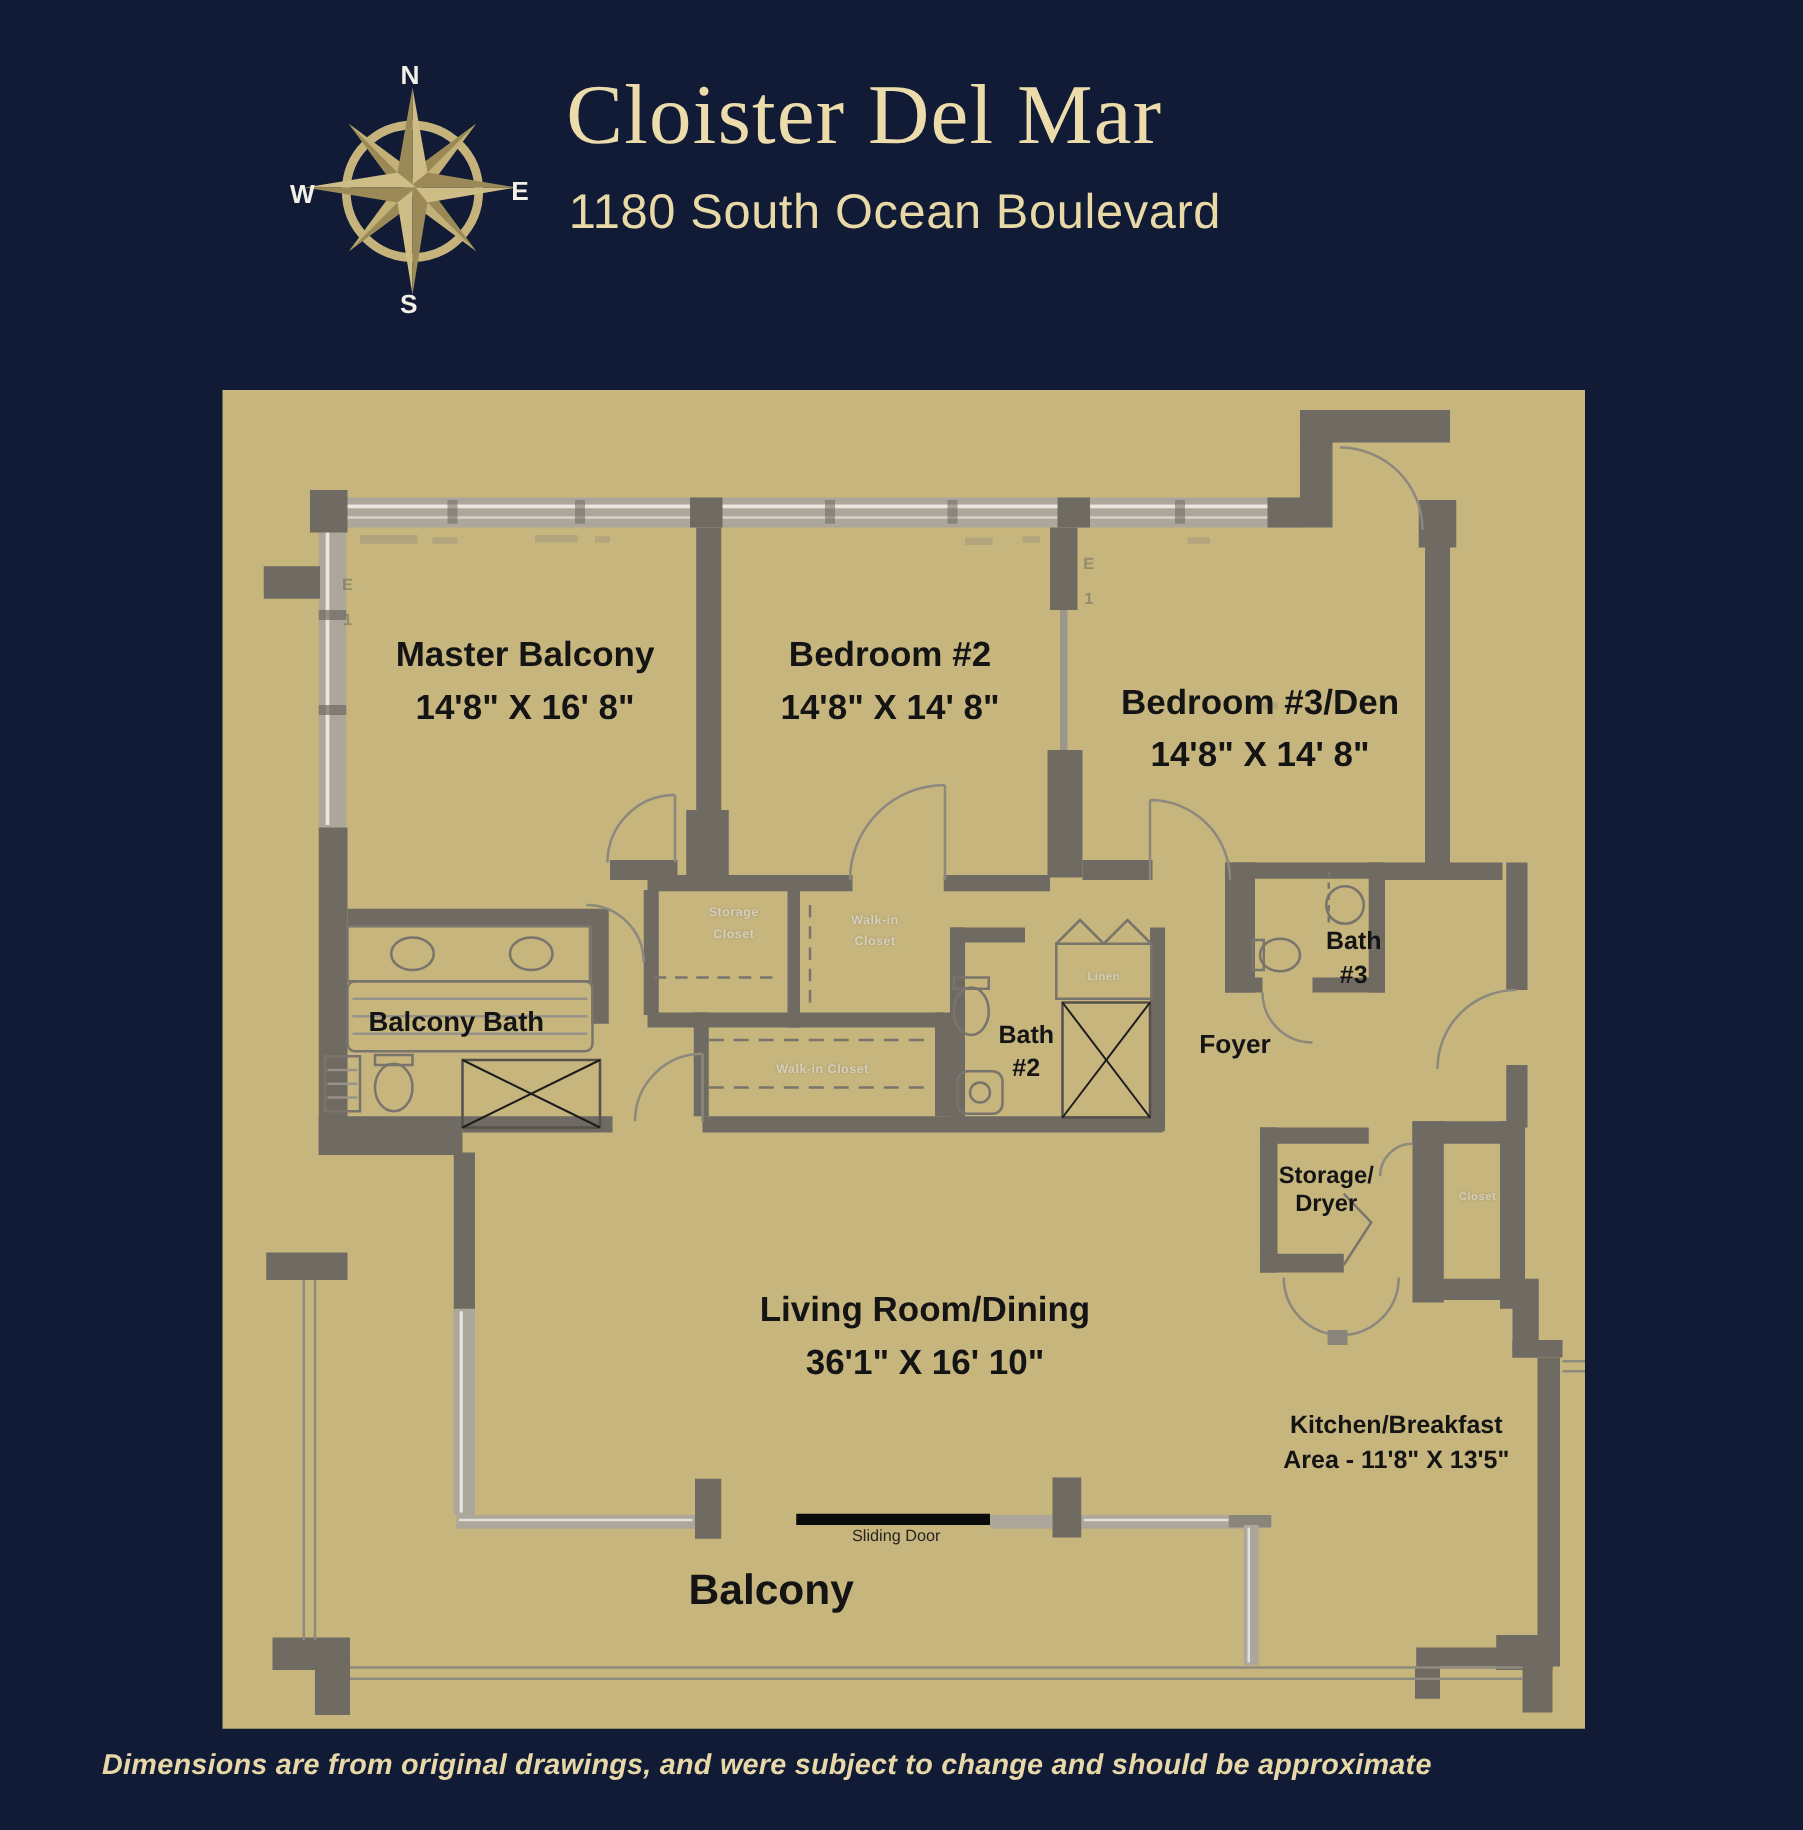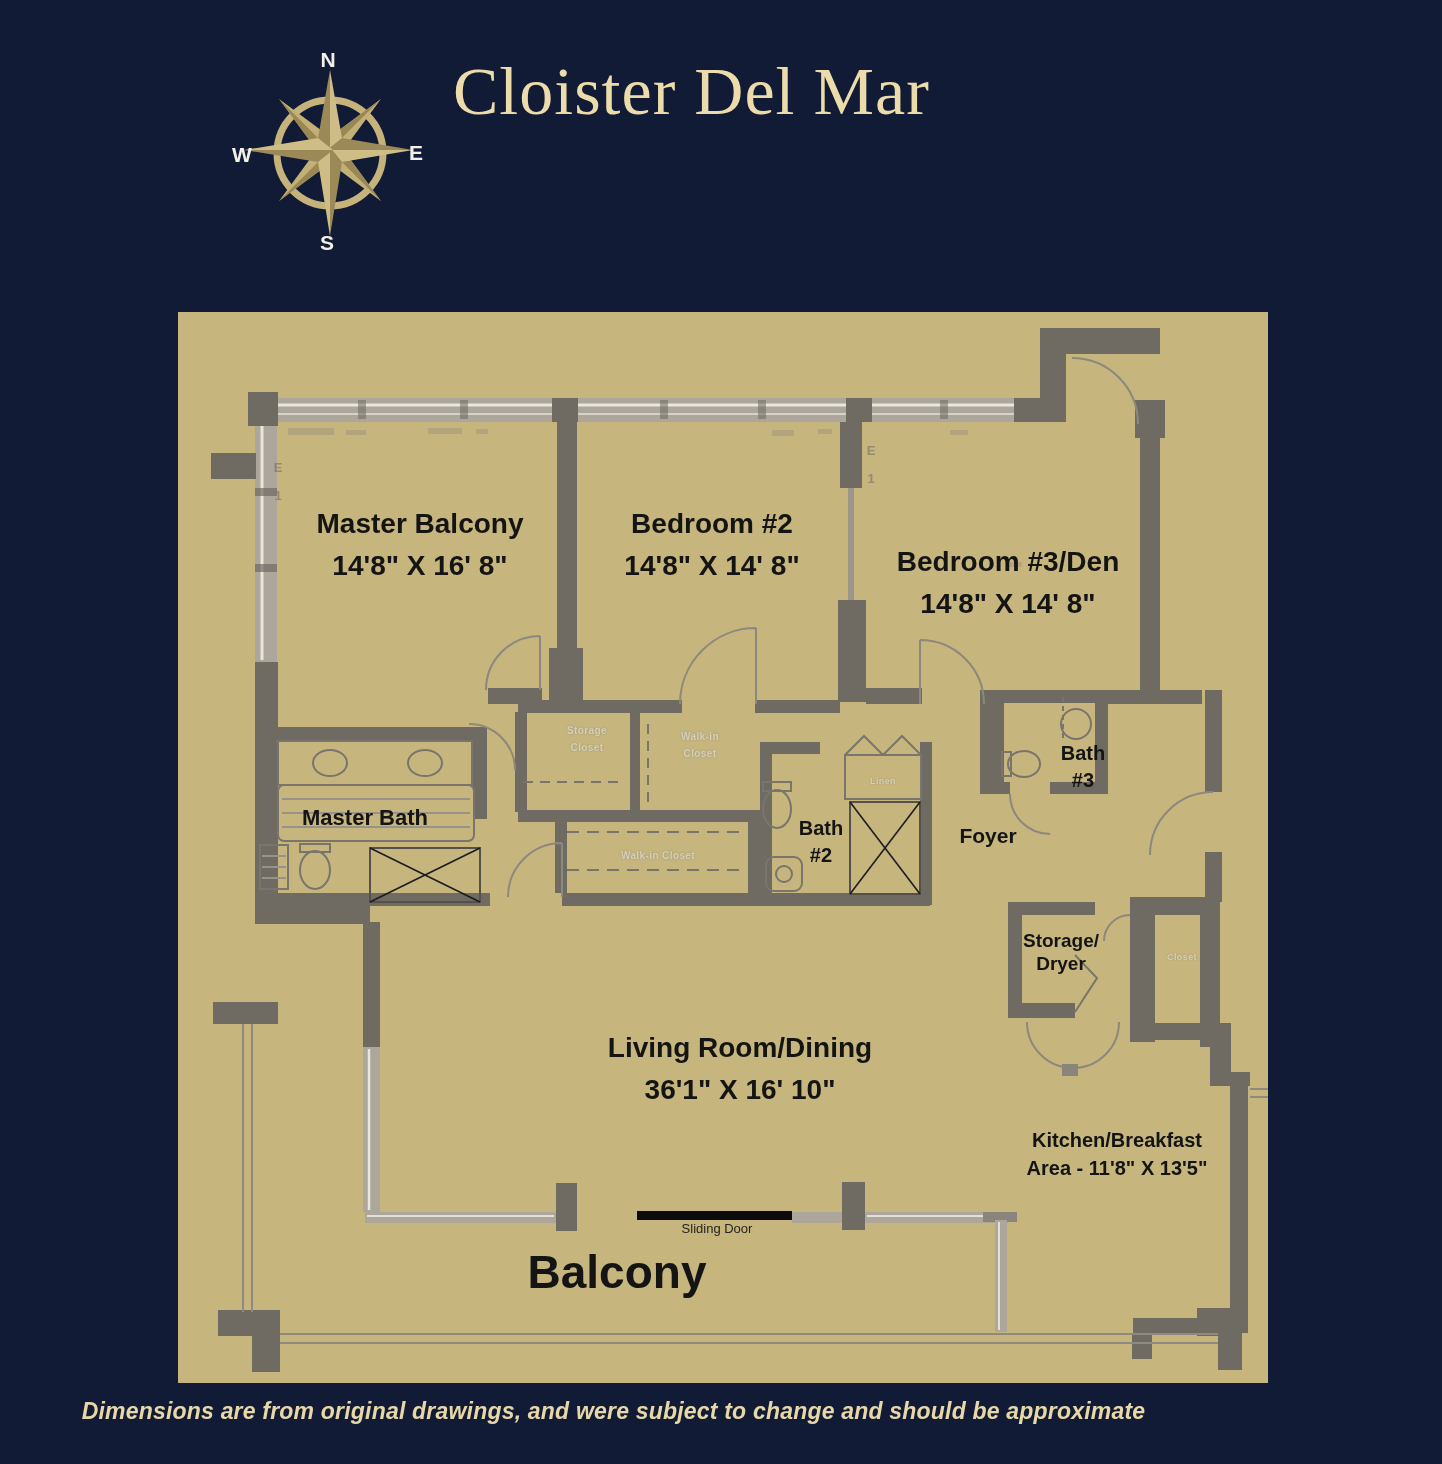--- a/index.html
+++ b/index.html
@@ -26,21 +26,21 @@
   }
   .plan svg{position:absolute;left:0;top:0;}
   .room-label{
     position:absolute;transform:translateX(-50%);text-align:center;
     color:#141414;font-weight:bold;white-space:nowrap;
   }
   .lbl-xl{font-size:28px;line-height:42px;}
   .lbl-l{font-size:21px;line-height:27px;}
   .lbl-m{font-size:20px;line-height:27px;}
   .lbl-s{font-size:19px;line-height:23px;}
-  .lbl-balcony{font-size:46px;line-height:44px;}
+  .lbl-balcony{font-size:34px;line-height:44px;}
   .lbl-sliding{font-size:13px;font-weight:400;color:#26241f;}
   .faint{
     position:absolute;transform:translateX(-50%);text-align:center;white-space:nowrap;
     color:#d9d4c5;opacity:.85;font-size:10px;font-weight:600;letter-spacing:.4px;
     text-shadow:0 0 2px rgba(110,105,95,.55);
   }
   .mark{
     position:absolute;transform:translateX(-50%);text-align:center;white-space:nowrap;
     color:#6e6960;opacity:.55;font-size:13px;line-height:28px;font-weight:600;
   }
@@ -108,20 +108,21 @@
   <g font-family="Liberation Sans, sans-serif" font-size="21" font-weight="bold" fill="#f3f0e8" text-anchor="middle">
     <text x="-2" y="-83">N</text>
     <text x="86" y="10">E</text>
     <text x="-3" y="100">S</text>
     <text x="-88" y="12">W</text>
   </g>
 </svg>
 
 <div class="title">Cloister Del Mar</div>
 <div class="address">
+  <div>1180 South Ocean Boulevard</div>
 </div>
 
 <div class="plan">
 
 <svg width="1090" height="1071" viewBox="0 0 1090 1071">
 
   <g>
     <rect x="77" y="86" width="785" height="24" fill="#aca69b"></rect>
     <line x1="80" y1="93" x2="858" y2="93" stroke="#e9e6e0" stroke-width="3"></line>
     <line x1="80" y1="102" x2="858" y2="102" stroke="#d6d2ca" stroke-width="2"></line>
@@ -314,21 +315,21 @@
   </div>
   <div class="room-label lbl-xl" style="left:534px;top:191px;">
     <div>Bedroom #2</div>
     <div>14'8" X 14' 8"</div>
   </div>
   <div class="room-label lbl-xl" style="left:830px;top:185px;margin-top:44px;">
     <div>Bedroom #3/Den</div>
     <div>14'8" X 14' 8"</div>
   </div>
   <div class="room-label lbl-l" style="left:187px;top:492px;font-size:22px;">
-    <div>Master Bath</div>
+    <div>Balcony Bath</div>
   </div>
   <div class="room-label lbl-m" style="left:643px;top:503px;">
     <div>Bath</div>
     <div>#2</div>
   </div>
   <div class="room-label lbl-m" style="left:905px;top:428px;">
     <div>Bath</div>
     <div>#3</div>
   </div>
   <div class="room-label lbl-l" style="left:810px;top:510px;">

